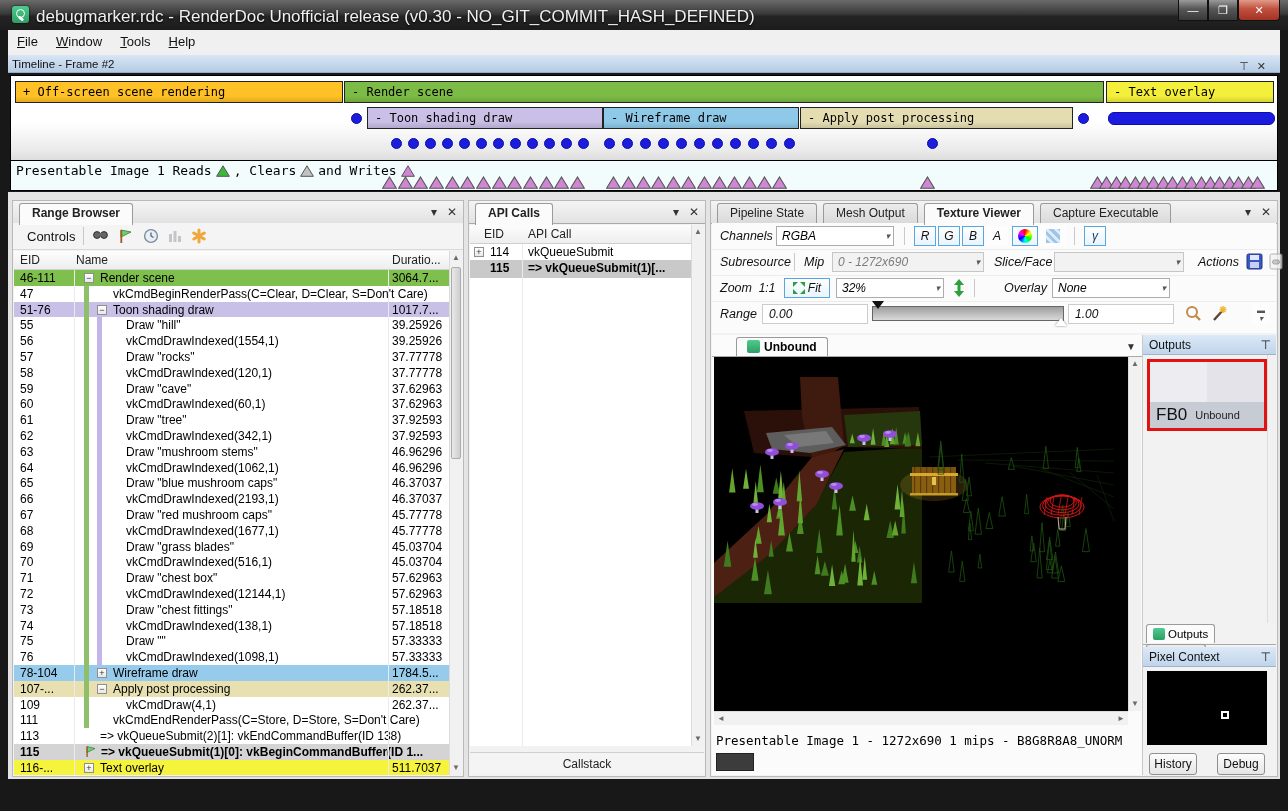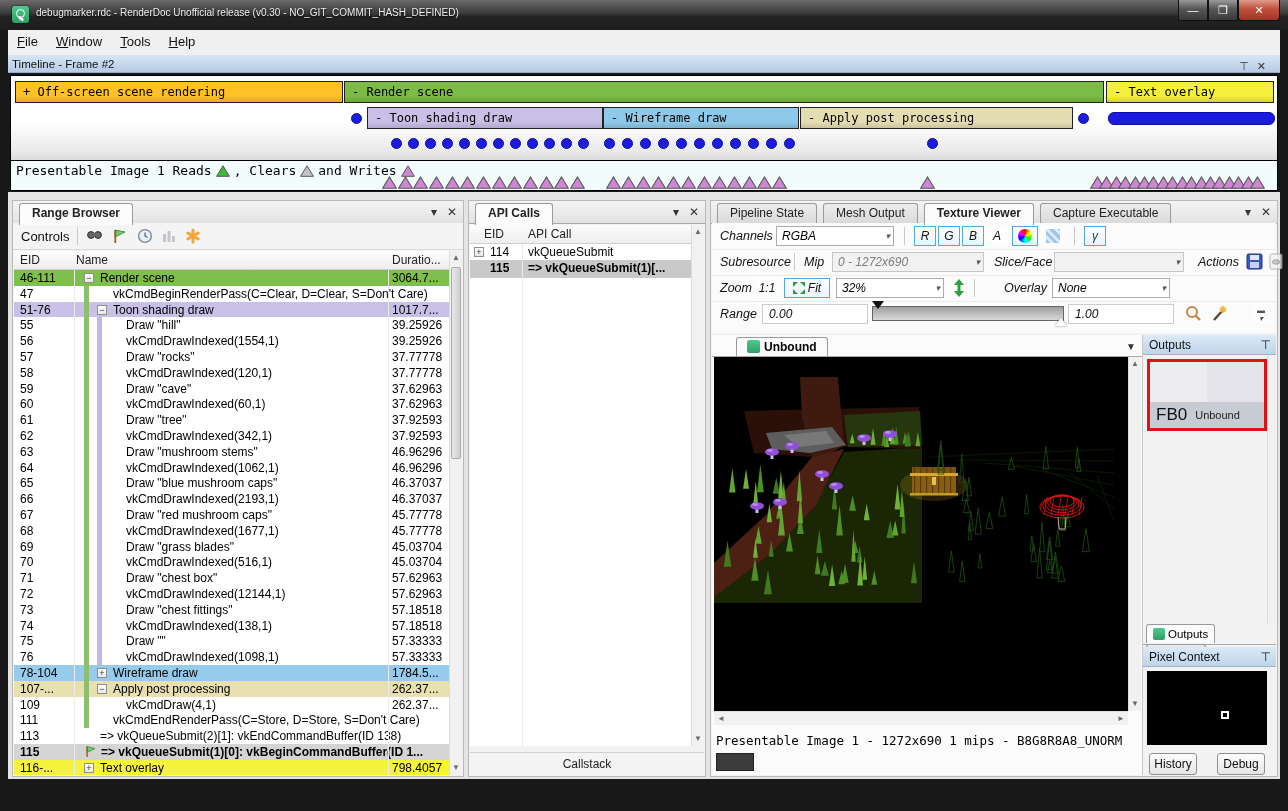--- a/index.html
+++ b/index.html
@@ -1,20 +1,20 @@
 <!DOCTYPE html>
 <html><head>
 <meta charset="utf-8">
 <style>
   html,body{margin:0;padding:0;background:#555;}
   .win{position:relative;width:1288px;height:811px;background:#181818;font-family:"Liberation Sans",sans-serif;overflow:hidden;user-select:none;}
   .abs{position:absolute;}
   
   .titlebar{position:absolute;left:0;top:0;width:1288px;height:30px;background:linear-gradient(#6a6a6a,#3a3a3a 45%,#242424 55%,#1c1c1c);}
-  .title-text{position:absolute;left:36px;top:7px;color:#f0f0f0;font-size:10px;text-shadow:0 1px 2px #000;white-space:nowrap;}
+  .title-text{position:absolute;left:36px;top:7px;color:#f0f0f0;font-size:17px;text-shadow:0 1px 2px #000;white-space:nowrap;}
   .appicon{position:absolute;left:12px;top:6px;width:17px;height:17px;border-radius:3px;background:linear-gradient(#4ecb8e,#2e9e64);box-shadow:0 0 2px #000;}
   .appicon:after{content:"";position:absolute;left:4px;top:3px;width:7px;height:7px;border:1.6px solid #fff;border-radius:50%;}
   .appicon:before{content:"";position:absolute;left:6px;top:11px;width:6px;height:3px;border-radius:2px;background:#fff;transform:rotate(40deg);}
   .wbtns{position:absolute;right:8px;top:0;display:flex;}
   .wbtn{width:30px;height:21px;border:1px solid #111;border-top:none;display:flex;align-items:center;justify-content:center;color:#fff;font-size:11px;background:linear-gradient(#9a9a9a,#565656 45%,#3a3a3a);box-sizing:border-box;}
   .wbtn.close{width:42px;background:linear-gradient(#e09b8a,#c14f3d 45%,#a23425);border-radius:0 0 4px 4px;}
   .wbtn .glyph{display:block;}
   
   .menubar{position:absolute;left:8px;top:30px;width:1272px;height:25px;background:#f0f0f0;}
   .menu-item{float:left;padding:4px 9px;font-size:13px;color:#111;}
@@ -30,21 +30,21 @@
   .tl-legend{position:absolute;left:5px;top:2px;font-family:"DejaVu Sans Mono",monospace;font-size:13px;color:#000;white-space:nowrap;display:flex;align-items:center;gap:4px;}
   .tri-row{position:absolute;left:0;top:0;width:100%;height:100%;}
   
   .dock-bg{position:absolute;left:8px;top:192px;width:1272px;height:587px;background:#e4e4e4;}
   .panel{position:absolute;background:#f2f2f2;border:1px solid #b9b9b9;box-sizing:border-box;}
   .tabbar{position:absolute;left:0;top:0;right:0;height:22px;background:linear-gradient(#f4f4f4,#e2e2e2);border-bottom:1px solid #a9a9a9;}
   .tab{position:relative;float:left;margin:2px 0 0 6px;height:19px;padding:0 12px;font-size:12px;line-height:19px;color:#222;border:1px solid #9a9a9a;border-bottom:none;border-radius:3px 3px 0 0;background:linear-gradient(#ececec,#dadada);}
   .tab.active{background:#fbfbfb;font-weight:bold;height:21px;z-index:2;}
   .dockbtns{position:absolute;right:6px;top:4px;font-size:12px;color:#333;display:flex;gap:10px;align-items:center;}
   
-  .controls{position:absolute;left:0;top:22px;right:0;height:27px;background:#f4f4f4;border-bottom:1px solid #d9d9d9;display:flex;align-items:center;padding-left:8px;font-size:13px;color:#111;gap:8px;box-sizing:border-box;}
+  .controls{position:absolute;left:0;top:22px;right:0;height:27px;background:#f4f4f4;border-bottom:1px solid #d9d9d9;display:flex;align-items:center;padding-left:14px;font-size:13px;color:#111;gap:8px;box-sizing:border-box;}
   .vsep{width:1px;height:18px;background:#c9c9c9;}
   .tbl-head{position:absolute;left:1px;top:50px;right:14px;height:18px;background:linear-gradient(#fdfdfd,#eeeeee);border-bottom:1px solid #cfcfcf;font-size:12px;color:#222;}
   .tbl-head span{position:absolute;top:2px;}
   .rows{position:absolute;left:1px;top:69px;right:14px;bottom:1px;background:#fff;overflow:hidden;}
   .ebrow{position:relative;height:15.8px;font-size:12px;color:#000;white-space:nowrap;}
   .ebrow .eid{position:absolute;left:6px;top:1px;}
   .ebrow .nm{position:absolute;top:1px;}
   .ebrow .dur{position:absolute;left:378px;top:1px;}
   .strip{position:absolute;top:0;width:5px;height:100%;}
   .expander{position:absolute;top:3px;width:10px;height:10px;border:1px solid #8f8f8f;background:linear-gradient(#fff,#e8e8e8);font-size:9px;line-height:8px;text-align:center;color:#333;box-sizing:border-box;}
@@ -577,21 +577,21 @@
             <path d="M3 1.5 L11 3.5 L3 7.5 Z" fill="#6fcf6f" stroke="#2e7d32" stroke-width="0.7"></path>
             <rect x="2.4" y="1.5" width="1.4" height="10.5" fill="#a05a1e"></rect>
           </svg>
           <span class="nm" style="left: 87px;">=&gt; vkQueueSubmit(1)[0]: vkBeginCommandBuffer(ID 1...</span>
           <span class="dur"></span>
         </div>
         <div class="ebrow" style="background: rgb(245, 243, 60);">
           <span class="eid">116-...</span>
           <div class="expander" style="left: 70px;">+</div>
           <span class="nm" style="left: 86px;">Text overlay</span>
-          <span class="dur">798.4057</span>
+          <span class="dur">511.7037</span>
         </div>
         <div class="vline" style="left: 60px;"></div>
         <div class="vline" style="left: 374px;"></div>
       </div>
     <div class="sbar" style="right:1px;top:50px;bottom:1px;width:13px;">
       <div class="arr" style="top:0">▲</div>
       <div class="thumb" style="top:16px;height:190px;"></div>
       <div class="arr" style="bottom:0">▼</div>
     </div>
   </div>

